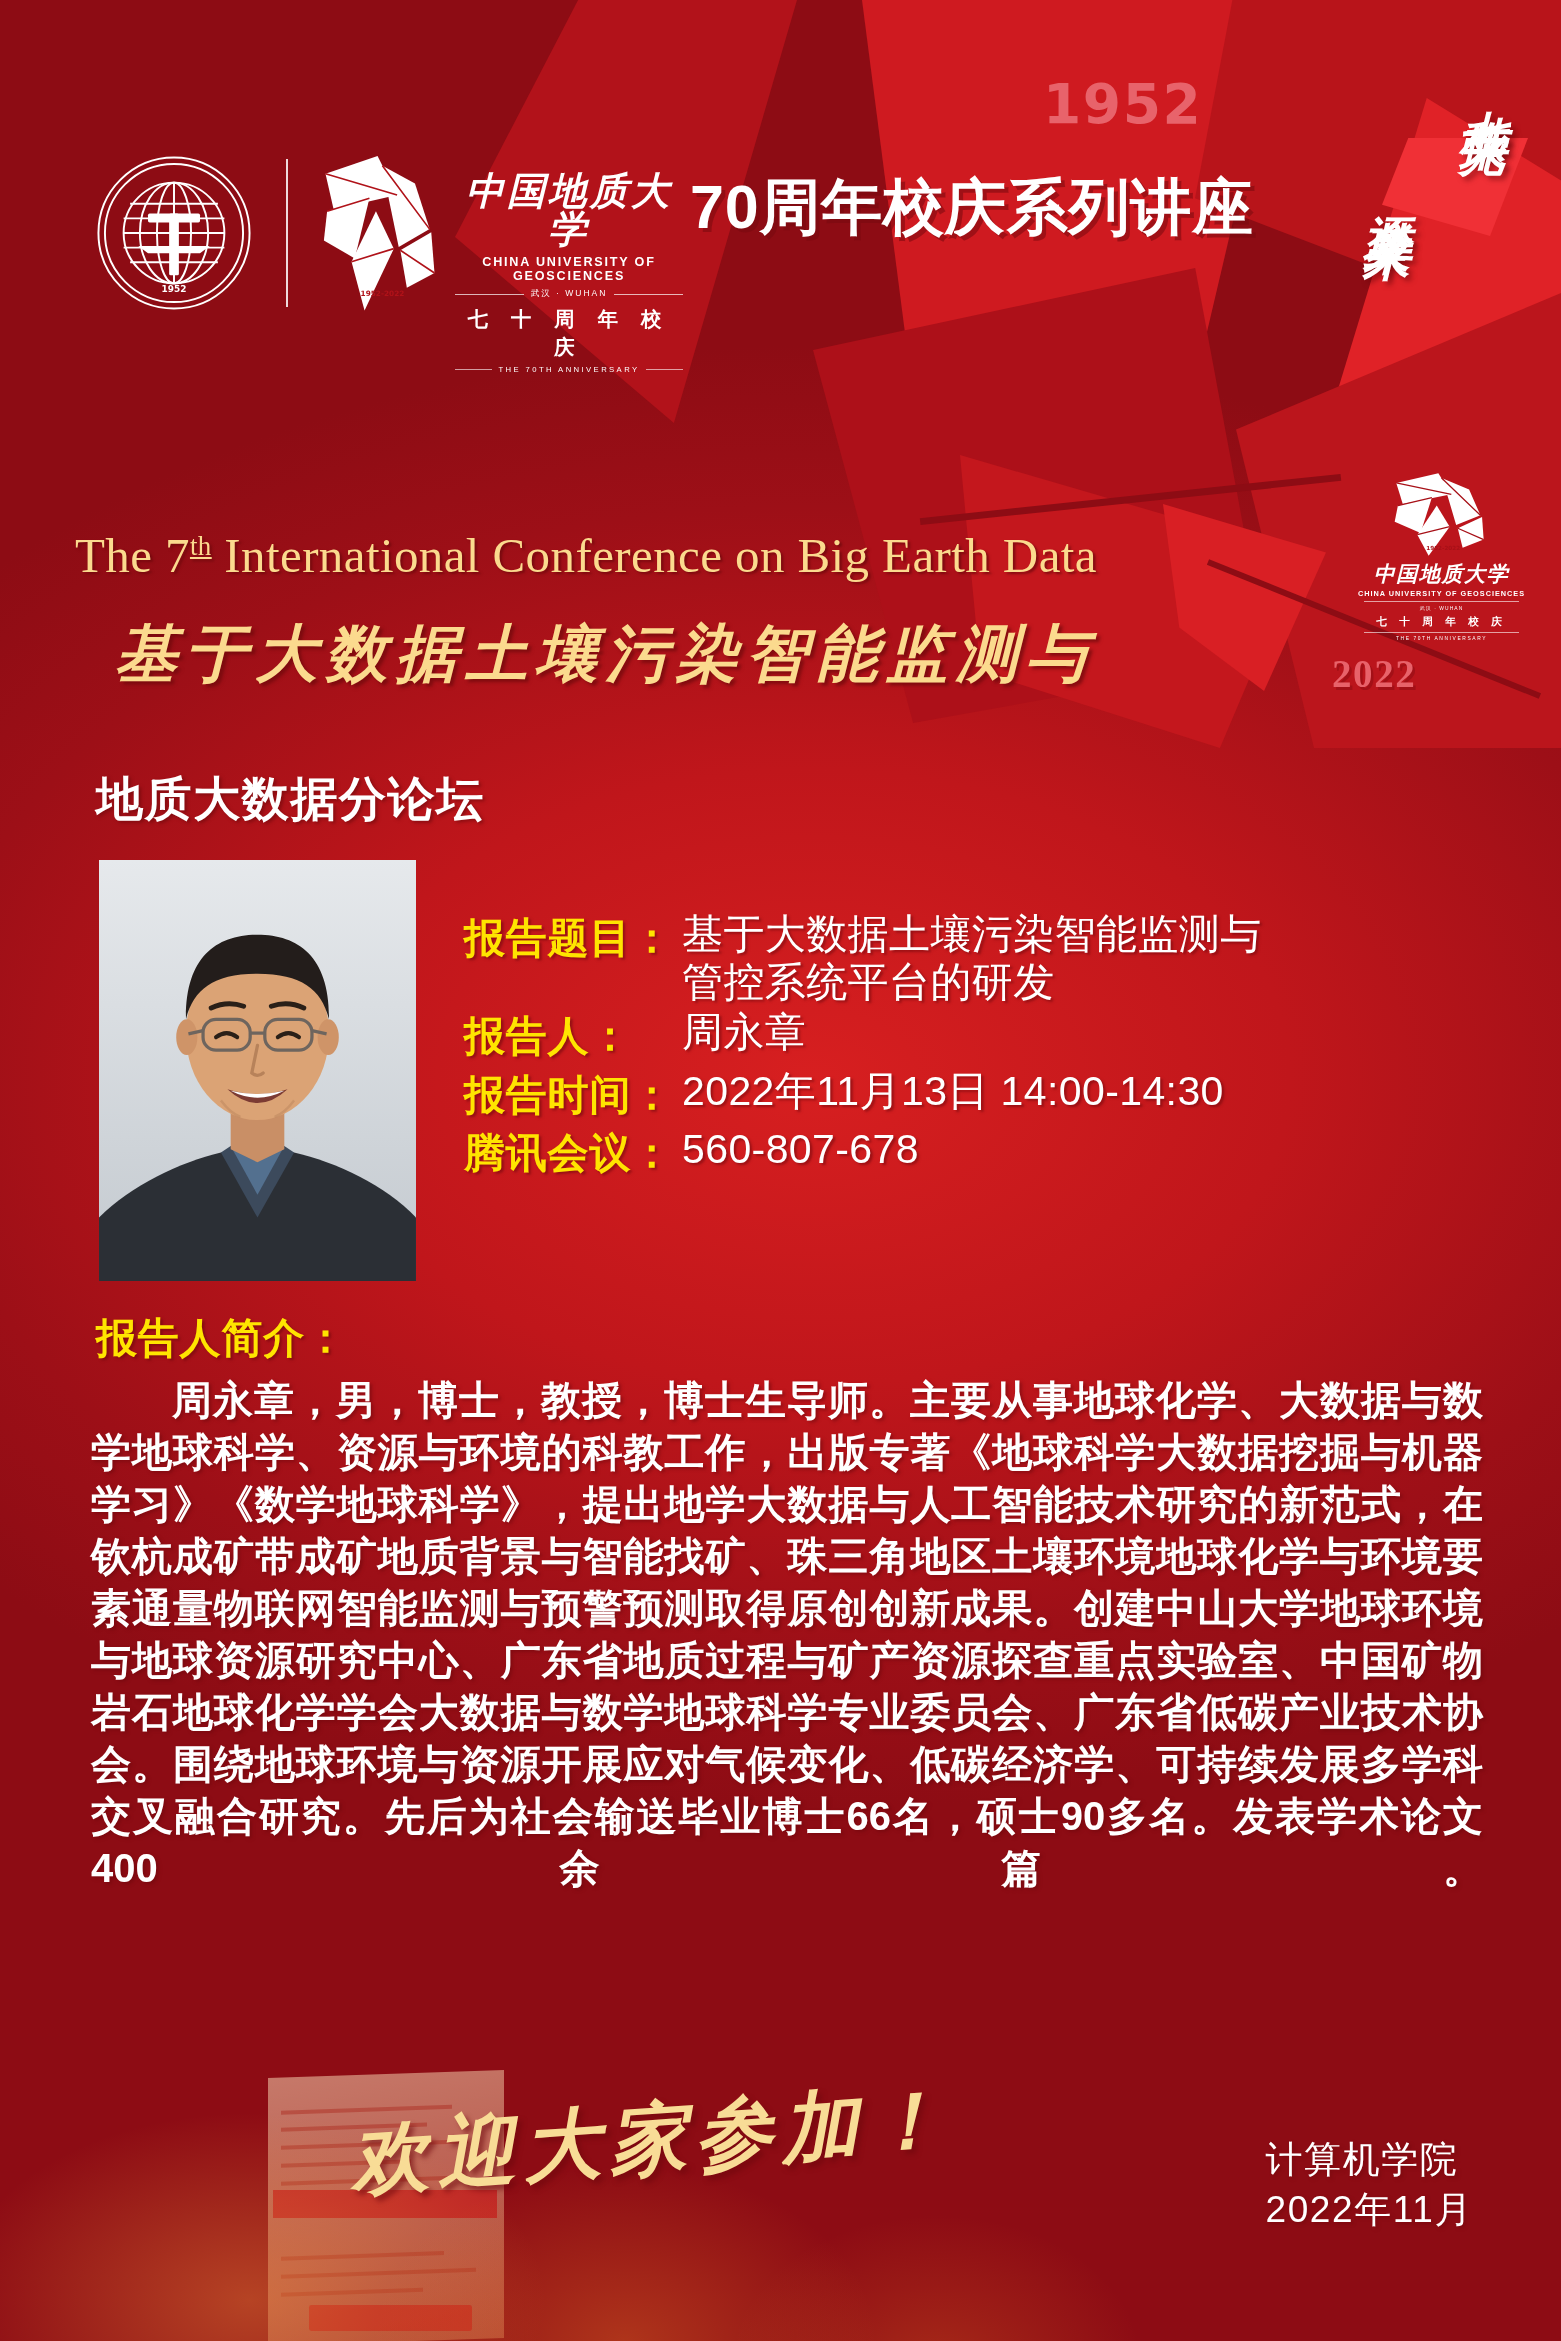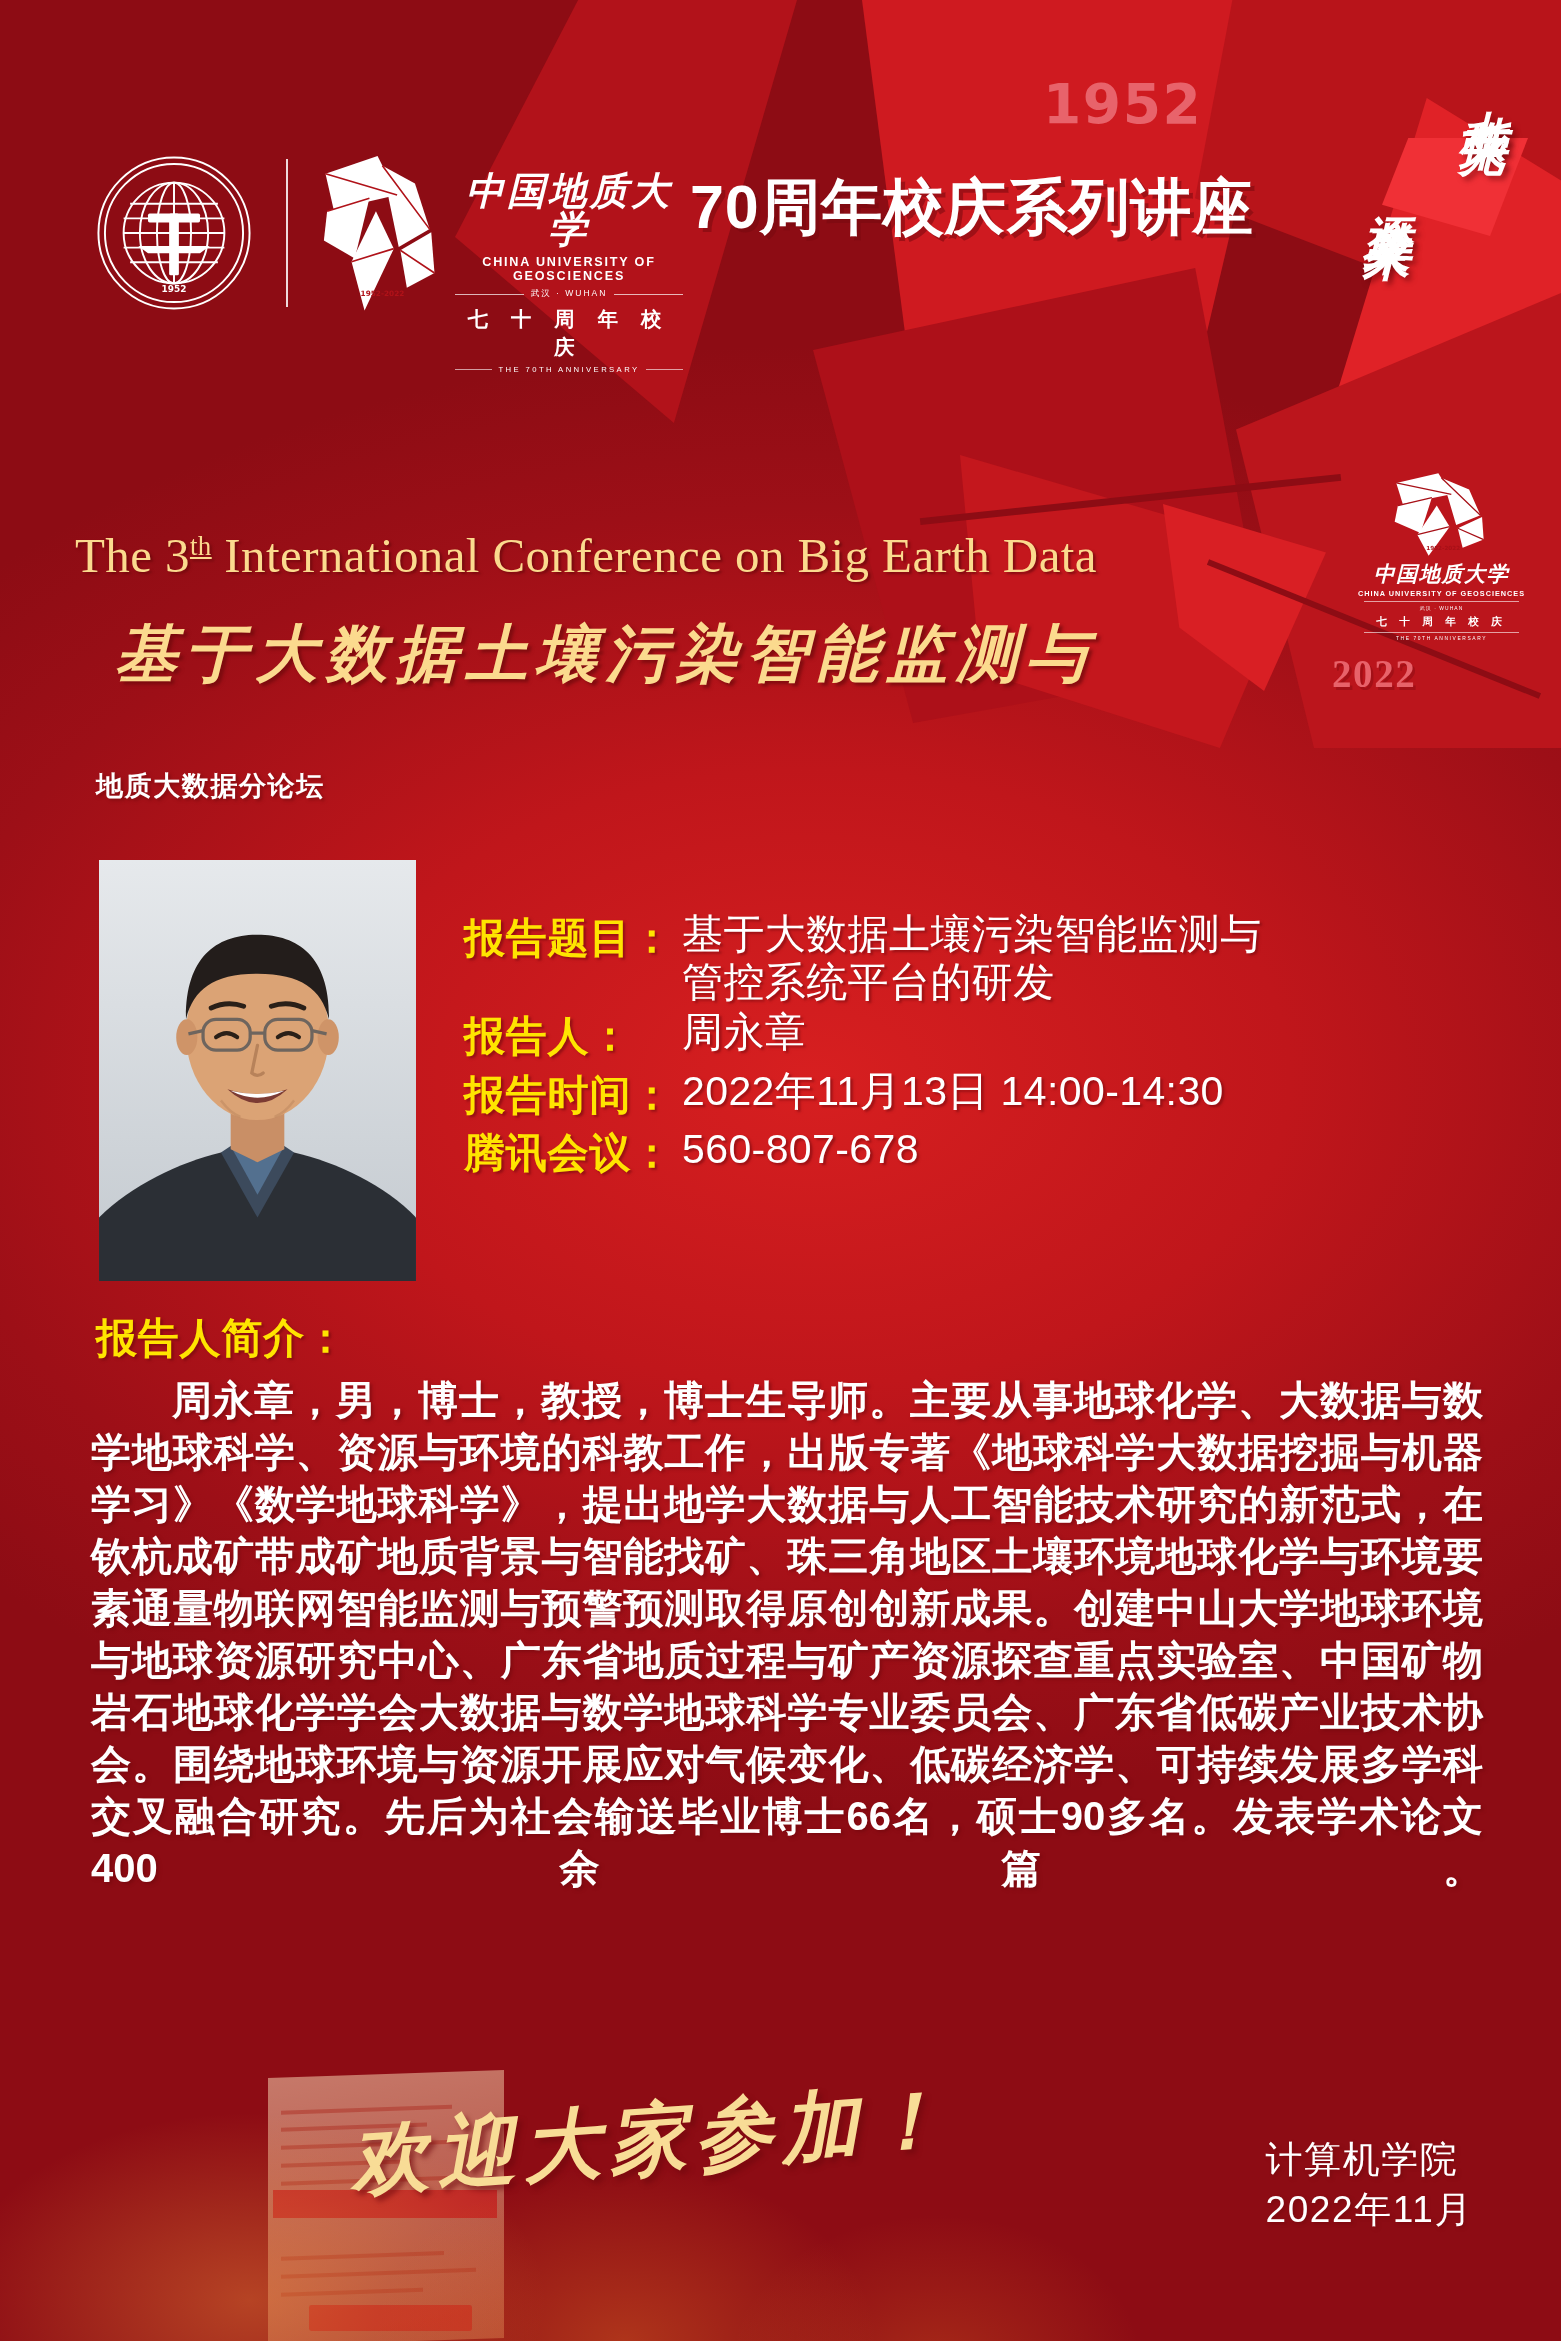--- a/index.html
+++ b/index.html
@@ -174,21 +174,21 @@
   .conf-cn{
     position:absolute;left:115px;top:612px;
     font-family:"Liberation Serif","DejaVu Serif",serif;
     font-size:62px;font-weight:bold;color:#fbda8e;letter-spacing:8.1px;
     font-style:italic;white-space:nowrap;
     text-shadow:3.3px 3.3px 3.3px rgba(110,8,12,.7);
   }
 
   .subforum{
     position:absolute;left:96px;top:768px;
-    font-size:27px;font-weight:bold;color:#fff;letter-spacing:1.6px;
+    font-size:47px;font-weight:bold;color:#fff;letter-spacing:1.6px;
     text-shadow:2.4px 2.4px 3.3px rgba(110,8,12,.6);
   }
 
   
   .photo{
     position:absolute;left:99px;top:860px;width:317px;height:421px;
     overflow:hidden;background:#cfd4d8;
   }
   .photo svg{display:block;}
 
@@ -332,21 +332,21 @@
       <div class="sec-rule"></div>
       <div class="sec-city">武汉 · WUHAN</div>
       <div class="sec-70cn">七 十 周 年 校 庆</div>
       <div class="sec-rule"></div>
       <div class="sec-70en">THE 70TH ANNIVERSARY</div>
     </div>
   </div>
 
   <div class="year2022">2022</div>
 
-  <div class="conf-en"><span>The 3</span><sup>th</sup><span> International Conference on Big Earth Data</span></div>
+  <div class="conf-en"><span>The 7</span><sup>th</sup><span> International Conference on Big Earth Data</span></div>
 
   <div class="conf-cn">基于大数据土壤污染智能监测与</div>
 
   <div class="subforum">地质大数据分论坛</div>
 
   <div class="photo">
     <svg width="317" height="421" viewBox="0 0 390 518">
       <defs>
         <linearGradient id="bg" x1="0" y1="0" x2="0" y2="1">
           <stop offset="0%" stop-color="#e6e9ec"></stop>

